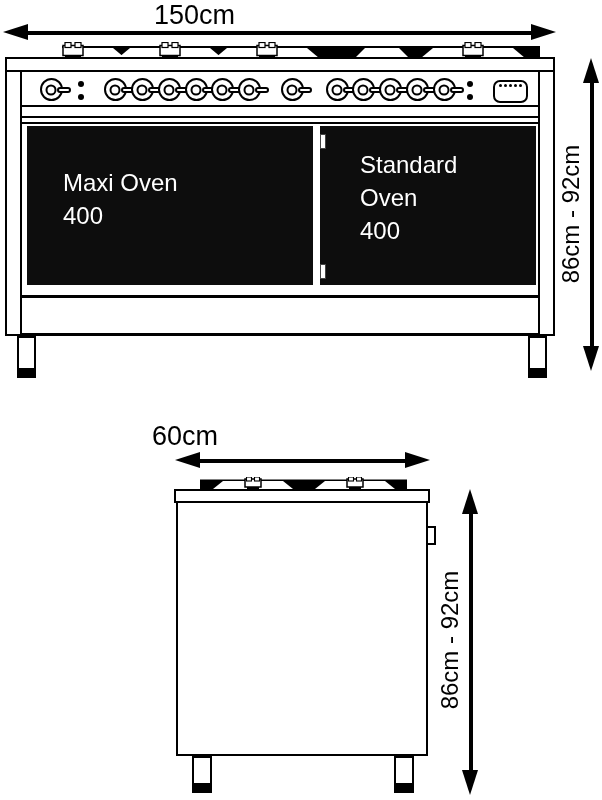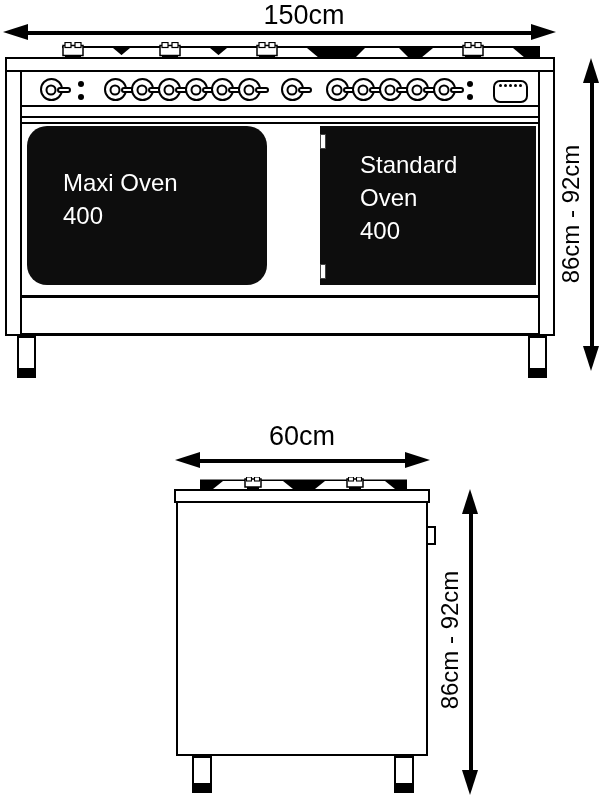--- a/index.html
+++ b/index.html
@@ -1,21 +1,21 @@
 <!DOCTYPE html>
 <html><head>
 <meta charset="utf-8">
 <style>
   * { margin:0; padding:0; box-sizing:border-box; }
   html,body { background:#fff; }
   body { font-family:"Liberation Sans", sans-serif; color:#000; }
   .page { position:relative; width:602px; height:800px; background:#fff; overflow:hidden; }
   .abs { position:absolute; }
 
-  .dim-label { position:absolute; font-size:27px; text-align:center; white-space:nowrap; }
+  .dim-label { position:absolute; font-size:27px; white-space:nowrap; }
   .vlabel { position:absolute; display:flex; align-items:center; justify-content:center;
             font-size:24px; white-space:nowrap; transform:rotate(-90deg); }
 
   
   .harrow { position:absolute; height:17px; }
   .harrow .shaft { position:absolute; left:17px; right:17px; top:7px; height:3.5px; background:#000; }
   .harrow .head-left  { position:absolute; left:0; top:0; width:0; height:0;
                         border-top:8.5px solid transparent; border-bottom:8.5px solid transparent; border-right:25px solid #000; }
   .harrow .head-right { position:absolute; right:0; top:0; width:0; height:0;
                         border-top:8.5px solid transparent; border-bottom:8.5px solid transparent; border-left:25px solid #000; }
@@ -168,21 +168,21 @@
       <span class="knob" style="left: 410.5px;">
         <i class="inner"></i>
         <i class="stem"></i>
       </span>
     </div>
 
   <div class="abs" style="left:22px; top:107px; width:516px; height:11px; border-bottom:2.5px solid #000;"></div>
   <div class="abs" style="left:22px; top:118px; width:516px; height:6px; border-bottom:2.5px solid #000;"></div>
 
   <div class="abs" style="left:22px; top:124px; width:516px; height:163px; background:#fff;">
-    <div class="door" style="left:5px; top:2px; width:240px; height:159px;border-radius:20px;">
+    <div class="door" style="left:5px; top:2px; width:286px; height:159px;">
       <div class="door-label" style="left:36px; top:40px;">
         <div>Maxi Oven</div>
         <div>400</div>
       </div>
     </div>
     <div class="door" style="left:298px; top:2px; width:216px; height:159px;">
       <span class="hinge" style="top:8px;"></span>
       <span class="hinge" style="bottom:6px;"></span>
       <div class="door-label" style="left:40px; top:22px;">
         <div>Standard</div>

